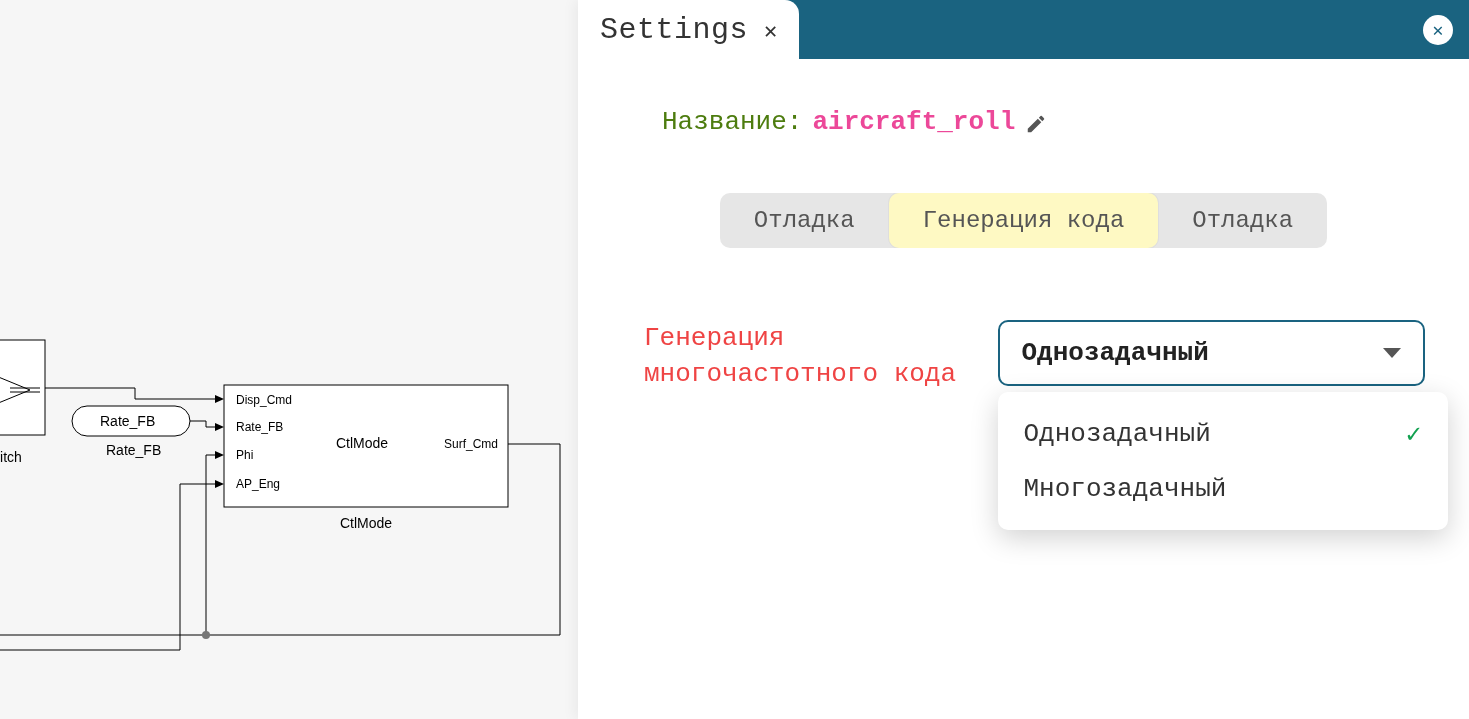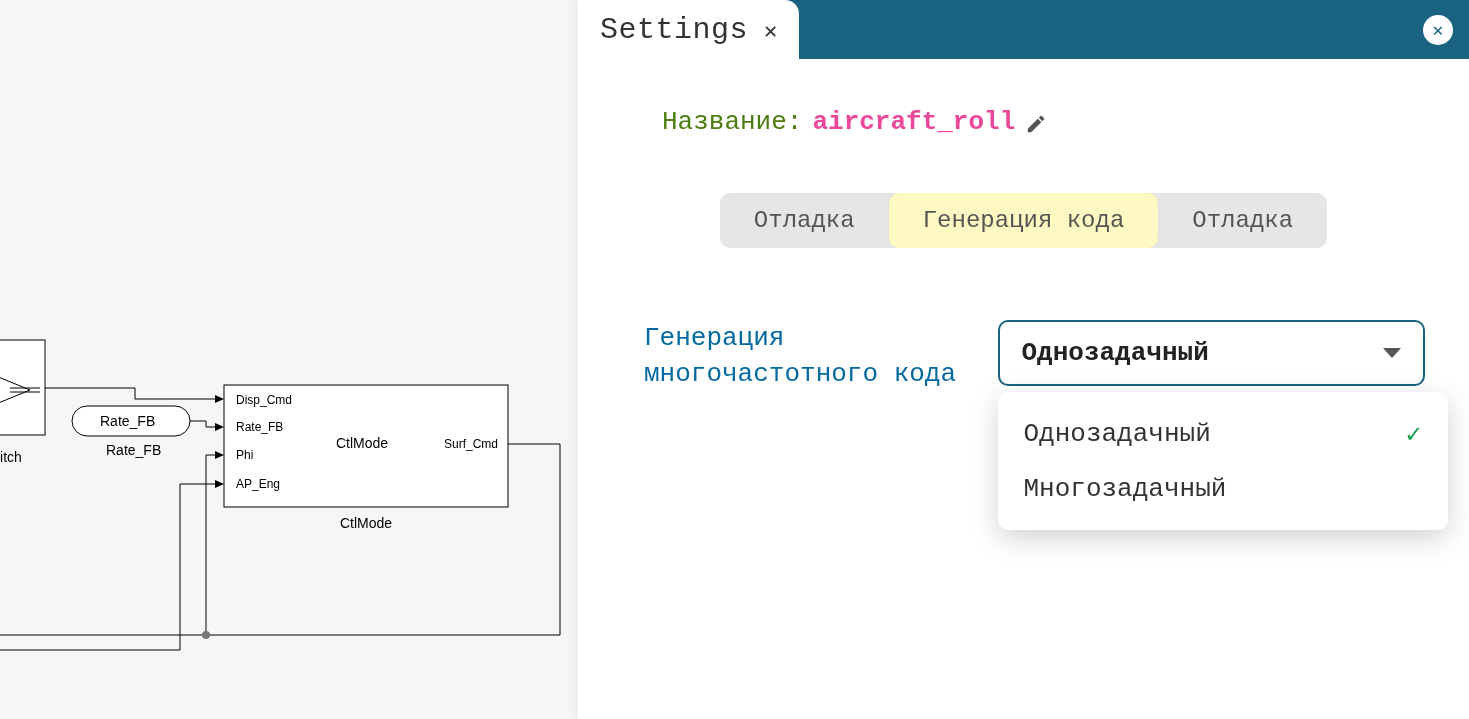--- a/index.html
+++ b/index.html
@@ -128,21 +128,21 @@
   .form-row {
     display: flex;
     align-items: flex-start;
     gap: 40px;
     margin-top: 72px;
     padding-left: 22px;
   }
   .form-label {
     font-family: "Courier New", monospace;
     font-size: 26px;
-    color: #0369a1;
+    color: #ef4444;
     line-height: 1.4;
     width: 330px;
   }
   .select-wrap {
     position: relative;
     width: 450px;
   }
   .select {
     border: 2px solid var(--select-border);
     border-radius: 10px;

